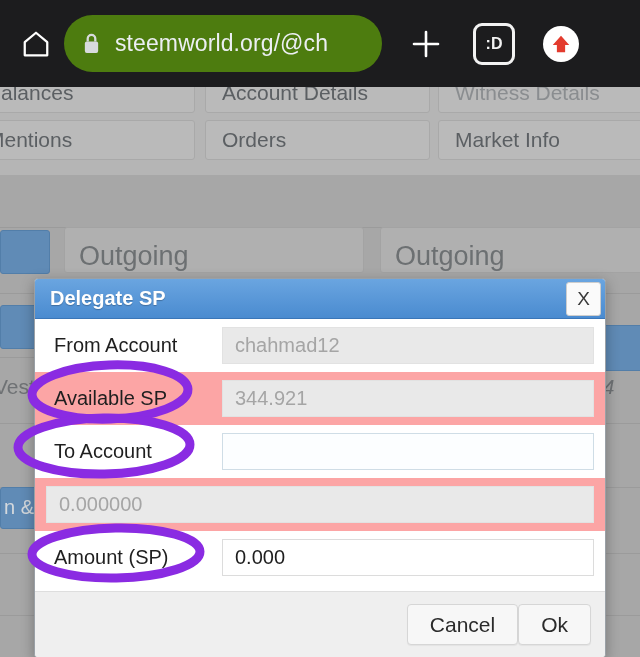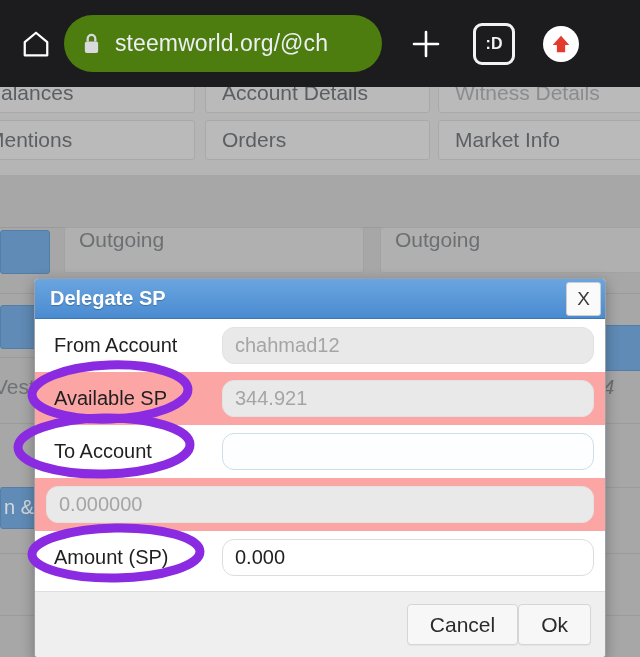--- a/index.html
+++ b/index.html
@@ -66,22 +66,22 @@
   #tab-market-info{left:438px;top:33px;width:232px;}
 
   #content-behind{
     position:absolute;left:0;top:88px;width:640px;height:482px;
     background:#b1b1b1;
   }
   .bg-row-line{position:absolute;left:0;width:640px;height:1px;background:#a3a3a3;}
   .bg-blue-box{position:absolute;background:#5b8fc4;border:1px solid #4a7fb4;border-radius:3px;}
   .bg-panel{
     position:absolute;background:#bcbcbc;border:1px solid #adadad;border-radius:3px;
-    color:#6a6e71;font-size:21px;box-sizing:border-box;padding-left:14px;
-    display:flex;align-items:flex-start;white-space:nowrap;overflow:hidden;
+    color:#6a6e71;font-size:27px;box-sizing:border-box;padding-left:14px;
+    display:flex;align-items:flex-end;white-space:nowrap;overflow:hidden;
   }
   .bg-text{position:absolute;color:#6d7174;font-size:21px;white-space:nowrap;}
   .bg-text.light{color:#e9eef3;}
 
   
   #modal-backdrop{
     position:absolute;left:0;top:87px;width:640px;height:570px;
     background:rgba(120,120,120,0.18);
   }
   #delegate-dialog{
@@ -114,21 +114,21 @@
   .form-row.odd{background:#ffffff;}
   .form-row.even{background:#fca5a5;}
   .row-label{
     flex:0 0 176px;display:flex;align-items:center;box-sizing:border-box;
     padding-left:19px;color:#1f1f1f;font-size:20px;white-space:nowrap;
   }
   .row-field{flex:1 1 auto;display:flex;align-items:center;box-sizing:border-box;padding:0 11px;}
   .field-input{
     width:100%;height:37px;box-sizing:border-box;padding:0 12px;
     font-family:"Liberation Sans", sans-serif;font-size:20px;
-    border-radius:12px;display:flex;align-items:center;white-space:nowrap;overflow:hidden;
+    border-radius:0;display:flex;align-items:center;white-space:nowrap;overflow:hidden;
   }
   .field-input.disabled{
     background:#e9e9e9;border:1px solid #e2e2e2;color:#a5a5a5;
   }
   .field-input.editable{
     background:#fcfeff;border:1px solid #cfdde6;color:#1e1e1e;
   }
   .field-input.editable.plain{
     background:#ffffff;border:1px solid #dcdcdc;color:#1e1e1e;
   }

